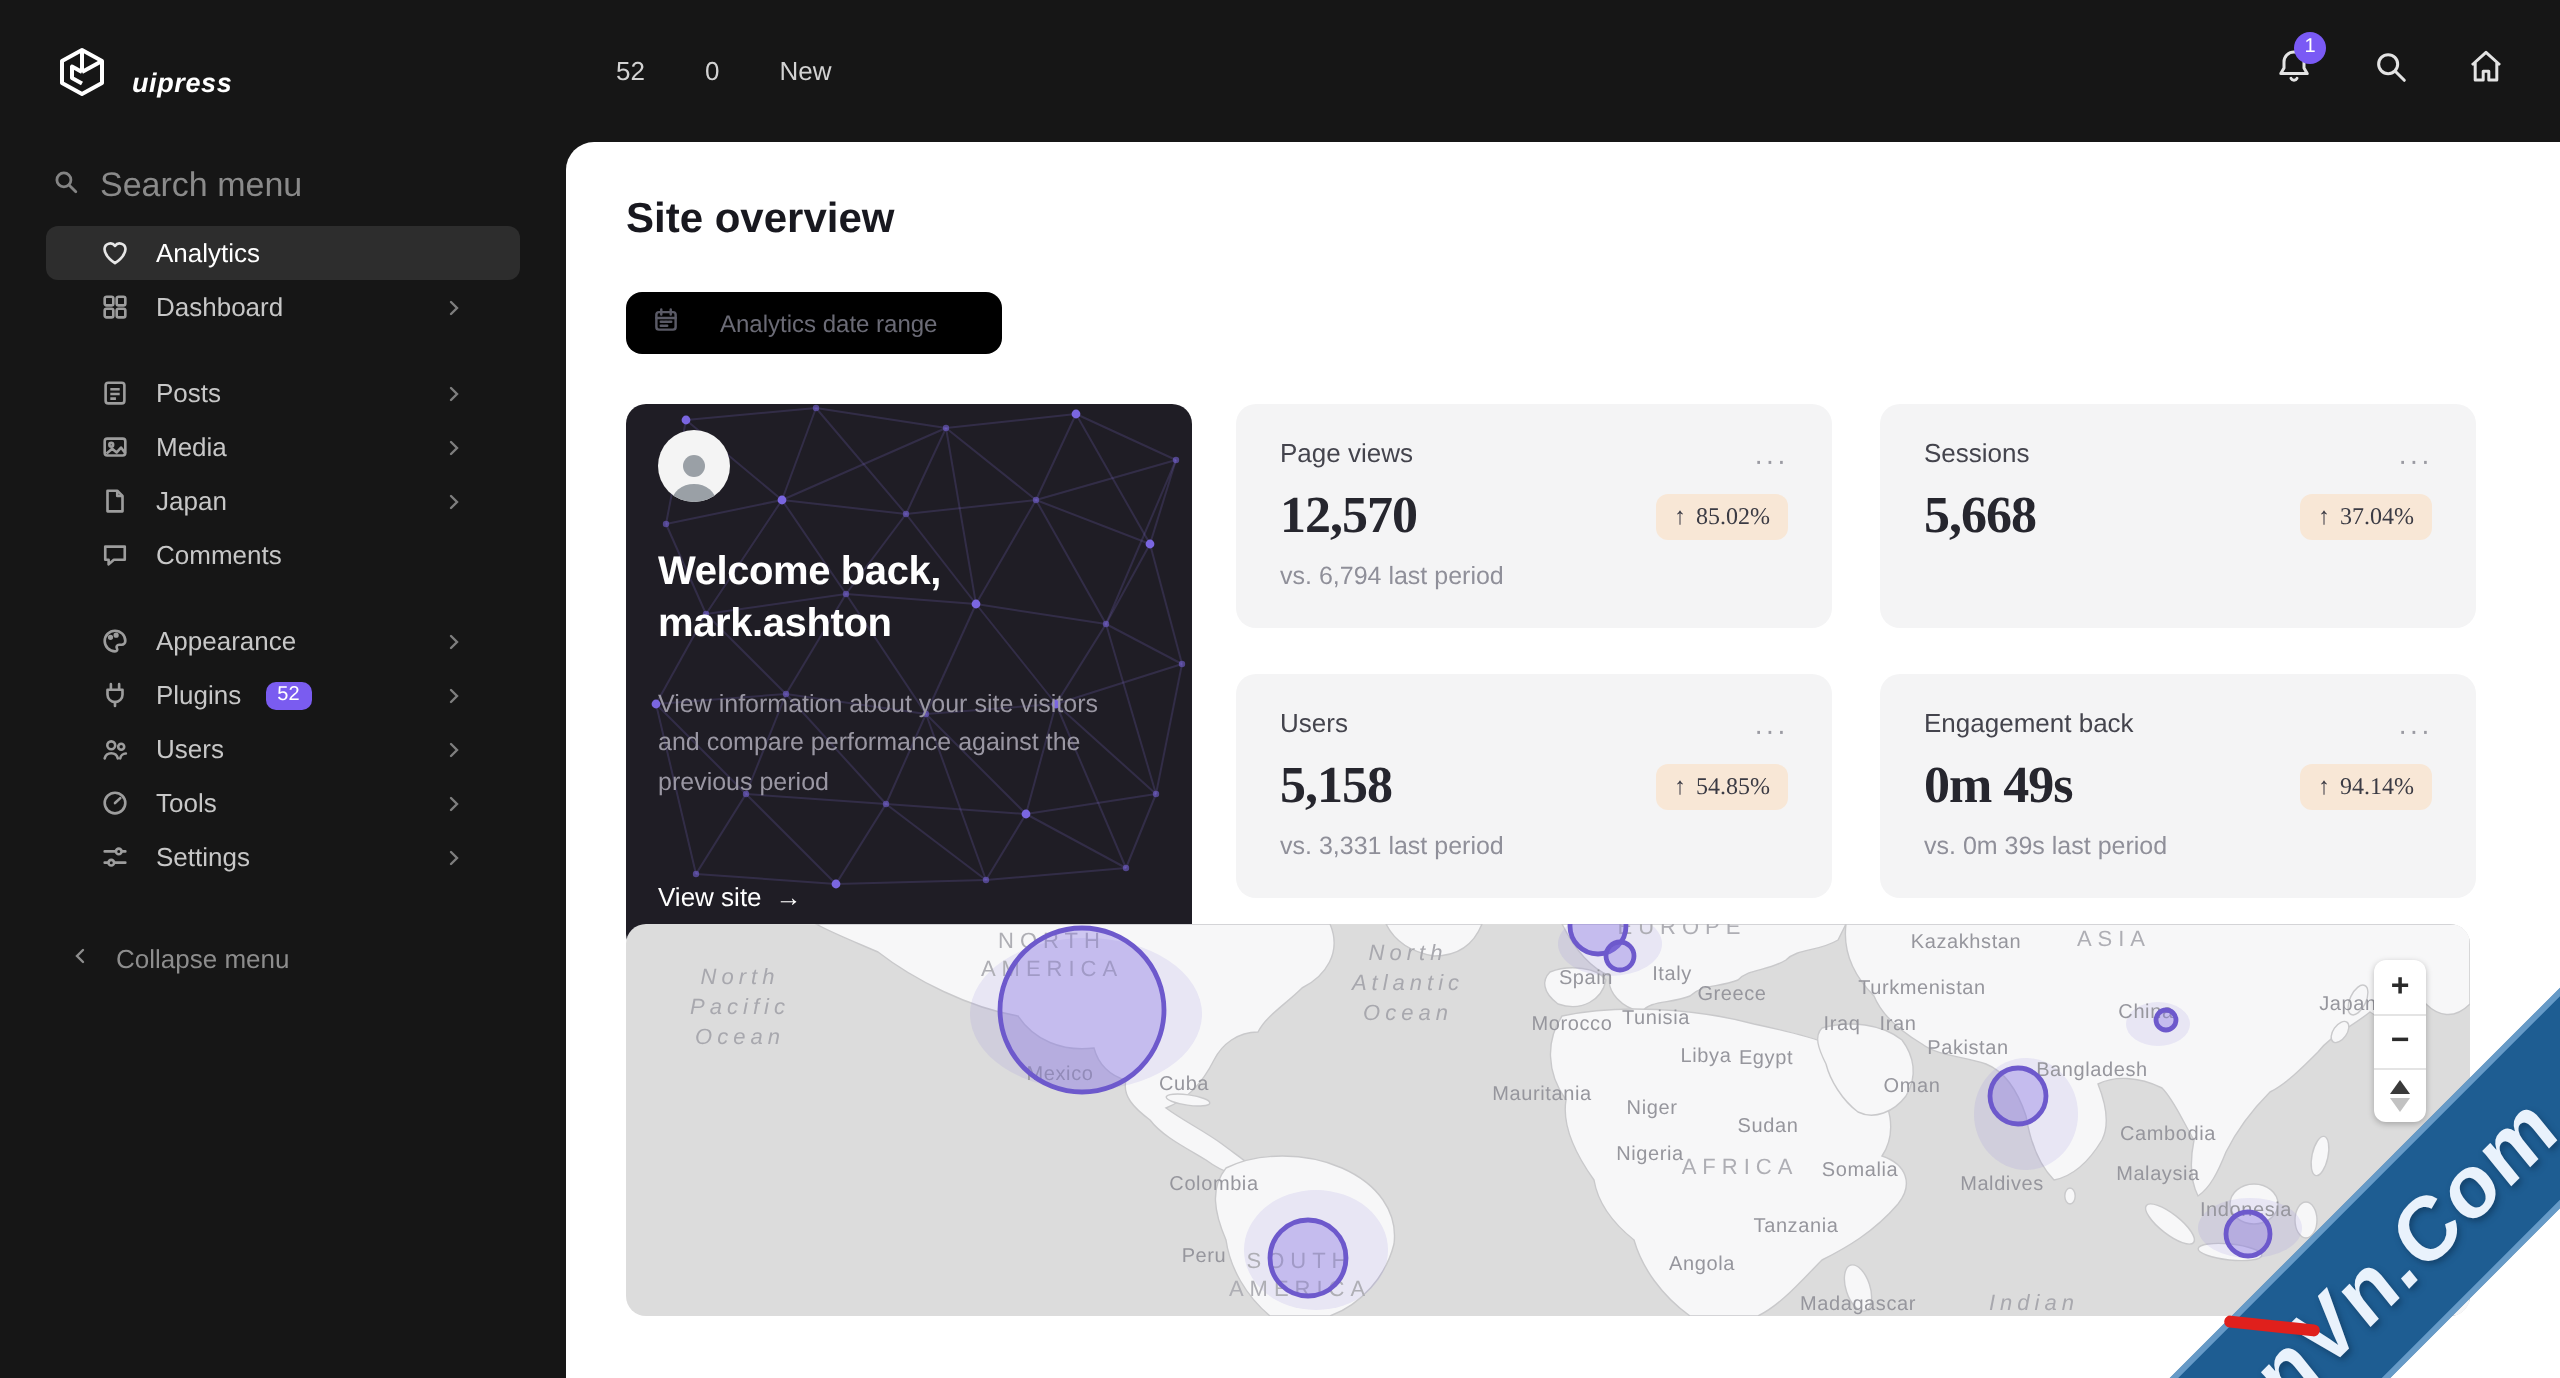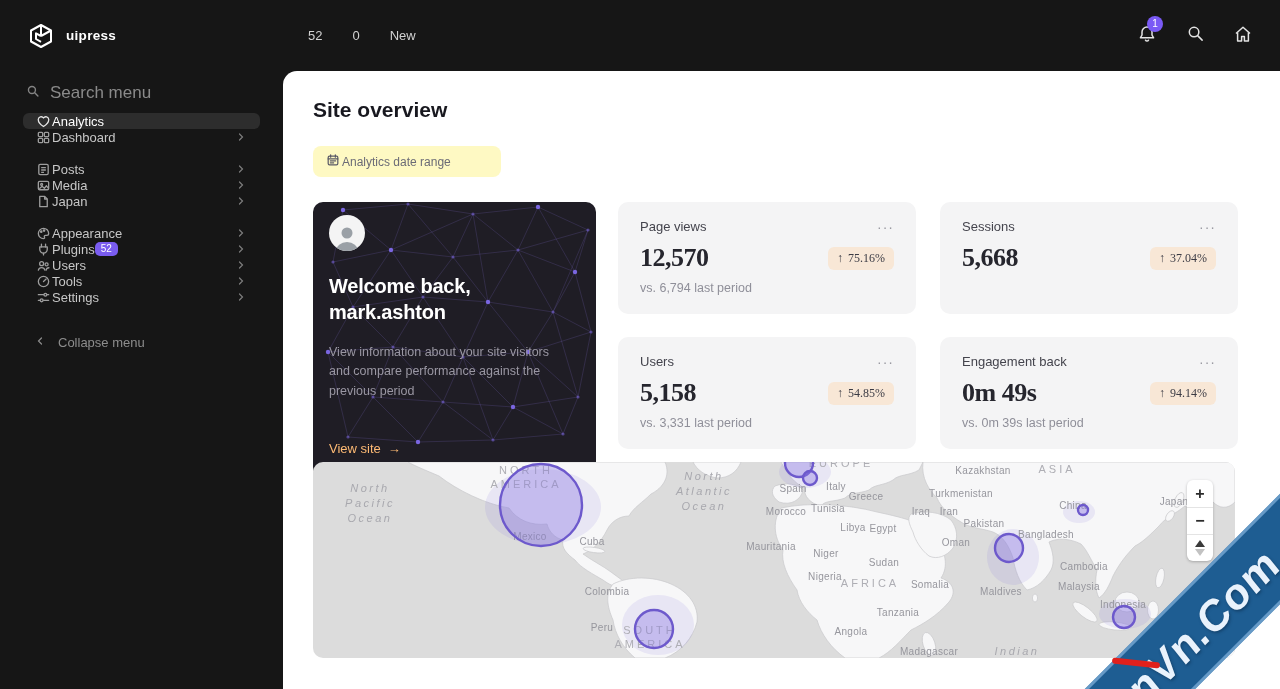--- a/index.html
+++ b/index.html
@@ -2,77 +2,77 @@
 <html><head>
 <meta charset="utf-8">
 <style>
   * { margin:0; padding:0; box-sizing:border-box; }
   html,body { width:1280px; height:689px; overflow:hidden; background:#161616;
     font-family:"Liberation Sans","DejaVu Sans",sans-serif; }
 
   
   .topbar { position:absolute; left:0; top:0; width:1280px; height:71px; background:#161616;
     display:flex; align-items:center; z-index:5; }
-  .brand { display:flex; align-items:center; gap:12px; margin-left:28px; width:230px; }
+  .brand { display:flex; align-items:flex-end; gap:12px; margin-left:28px; width:230px;font-style:italic; }
   .brand svg { display:block; }
   .brand-name { color:#fff; font-size:13.5px; font-weight:bold; letter-spacing:.3px; }
   .tb-items { display:flex; align-items:center; gap:30px; margin-left:50px; color:#d2d2d2; font-size:13px; }
   .tb-item { cursor:pointer; }
   .tb-right { margin-left:auto; margin-right:20px; display:flex; align-items:center; gap:14px; }
   .tb-icon { position:relative; width:34px; height:34px; display:flex; align-items:center; justify-content:center;
     color:#e3e3e3; cursor:pointer; }
   .bell-badge { position:absolute; top:-3px; right:1px; min-width:16px; height:16px; border-radius:8px;
     background:#7a5af5; color:#fff; font-size:10px; display:flex; align-items:center; justify-content:center;
     padding:0 4px; }
 
   
   .sidebar { position:absolute; left:0; top:71px; width:283px; height:618px; background:#161616;
     z-index:4; display:flex; flex-direction:column; }
   .side-search { display:flex; align-items:center; gap:10px; margin:12px 24px 10px 26px; color:#848484; }
   .side-search input { background:transparent; border:none; outline:none; color:#9a9a9a; font-size:17px; width:150px;
     font-family:inherit; }
   .side-search input::placeholder { color:#8a8a8a; }
   .menu { display:flex; flex-direction:column; }
-  .menu-item { display:flex; align-items:center; height:16px; margin:0 23px; padding:0 13px;
+  .menu-item { display:flex; align-items:center; gap:12px; height:27px; margin:0 23px; padding:0 27px;
     border-radius:6px; color:#c7c7c7; font-size:13px; cursor:pointer; }
   .menu-item .mi-icon { width:16px; height:16px; color:#9d9d9d; flex:0 0 16px; display:flex; align-items:center; }
   .menu-item.active { background:#2d2d2d; color:#fff; }
   .menu-item.active .mi-icon { color:#e6e6e6; }
   .mi-label { flex:0 0 auto; }
   .mi-chevron { margin-left:auto; color:#7e7e7e; display:flex; }
   .mi-badge { background:#7a5cf0; color:#fff; font-size:10px; border-radius:5px; padding:2px 6px; line-height:1; }
   .menu-gap { height:16px; }
   .collapse-row { display:flex; align-items:center; gap:12px; margin:30px 23px 17px 34px; color:#8d8d8d;
     font-size:13px; cursor:pointer; }
 
   
   .content { position:absolute; left:283px; top:71px; width:997px; height:618px; background:#ffffff;
     border-top-left-radius:14px; z-index:6; }
   .page-title { position:absolute; left:30px; top:27px; font-size:21px; font-weight:bold; color:#18181f; }
-  .date-btn { position:absolute; left:30px; top:75px; width:188px; height:31px; background:#fef9c3;
-    border:none; border-radius:8px; display:flex; align-items:center; gap:2px; padding:0 13px;
+  .date-btn { position:absolute; left:30px; top:75px; width:188px; height:31px; background:#000000;
+    border:none; border-radius:8px; display:flex; align-items:center; gap:20px; padding:0 13px;
     color:#6b6b76; font-size:12px; cursor:pointer; font-family:inherit; }
   .date-btn svg { color:#5a5a66; }
 
   
   .welcome { position:absolute; left:30px; top:131px; width:283px; height:275px; border-radius:10px;
     background:#1f1d25; overflow:hidden; }
   .welcome svg.mesh { position:absolute; inset:0; }
   .welcome-inner { position:relative; z-index:2; padding:13px 16px; height:100%; display:flex; flex-direction:column; }
   .avatar { width:36px; height:36px; border-radius:50%; background:#f4f4f4; display:flex; align-items:flex-end;
     justify-content:center; overflow:hidden; }
   .welcome-title { margin-top:22px; color:#ffffff; font-size:20px; font-weight:bold; line-height:1.3;
     letter-spacing:-.2px; }
   .welcome-desc { margin-top:18px; color:#9a97a3; font-size:12.5px; line-height:1.55; width:242px; }
-  .view-site { margin-top:auto; margin-bottom:8px; color:#fdba74; font-size:13px; cursor:pointer; display:flex;
+  .view-site { margin-top:auto; margin-bottom:8px; color:#ffffff; font-size:13px; cursor:pointer; display:flex;
     gap:7px; align-items:center; width:fit-content; }
 
   
   .stat-card { position:absolute; width:298px; height:112px; background:#f4f4f5; border-radius:10px; padding:17px 22px; }
-  .stat-head { display:flex; align-items:center; }
+  .stat-head { display:flex; align-items:flex-end; }
   .stat-label { font-size:13px; color:#44444d; }
   .stat-more { margin-left:auto; color:#9a9aa2; font-size:14px; letter-spacing:1px; line-height:8px; cursor:pointer;
     background:none; border:none; font-family:inherit; }
   .stat-mid { display:flex; align-items:center; margin-top:9px;font-family:Liberation Serif, serif; }
   .stat-value { font-size:26px; font-weight:600; color:#26262e; letter-spacing:-.5px; }
   .stat-badge { margin-left:auto; background:#f8e7d6; border-radius:6px; padding:4px 9px; font-size:12px;
     color:#3b3b44; display:flex; gap:5px; align-items:center; }
   .stat-compare { margin-top:8px; font-size:12.5px; color:#8f8f99; }
 
   
@@ -230,20 +230,28 @@
         </svg>
       </span>
       <span class="mi-label">Japan</span>
       <span class="mi-chevron">
         <svg width="12" height="12" viewBox="0 0 16 16" fill="none" stroke="currentColor" stroke-width="1.6" stroke-linecap="round">
             <path d="M6 4 l4 4 -4 4"></path>
           </svg>
       </span>
     </div>
 
+    <div class="menu-item">
+      <span class="mi-icon">
+        <svg width="15" height="15" viewBox="0 0 16 16" fill="none" stroke="currentColor" stroke-width="1.4" stroke-linejoin="round">
+          <path d="M2.8 3.5 h10.4 v7 H7.4 L4.6 13 v-2.5 H2.8 Z"></path>
+        </svg>
+      </span>
+      <span class="mi-label">Comments</span>
+    </div>
 
     <div class="menu-gap"></div>
 
     <div class="menu-item">
       <span class="mi-icon">
         <svg width="15" height="15" viewBox="0 0 16 16" fill="none" stroke="currentColor" stroke-width="1.4" stroke-linejoin="round">
           <path d="M8 2.5 a5.5 5.5 0 1 0 0 11 c1.1 0 1.5-.8 1-1.6 -.5-.9.1-1.9 1.2-1.9 h1.4 c1 0 1.9-.9 1.9-2 C13.5 4.9 11 2.5 8 2.5 Z"></path>
           <circle cx="5.6" cy="6" r=".7" fill="currentColor"></circle>
             <circle cx="8.6" cy="4.9" r=".7" fill="currentColor"></circle>
         </svg>
@@ -467,21 +475,21 @@
 
   <section class="stat-card" style="left:335px; top:131px;">
     <div class="stat-head">
       <span class="stat-label">Page views</span>
       <button class="stat-more">···</button>
     </div>
     <div class="stat-mid">
       <span class="stat-value">12,570</span>
       <span class="stat-badge">
         <span>↑</span>
-          <span>75.16%</span>
+          <span>85.02%</span>
       </span>
     </div>
     <div class="stat-compare">vs. 6,794 last period</div>
   </section>
 
   <section class="stat-card" style="left:657px; top:131px;">
     <div class="stat-head">
       <span class="stat-label">Sessions</span>
       <button class="stat-more">···</button>
     </div>

